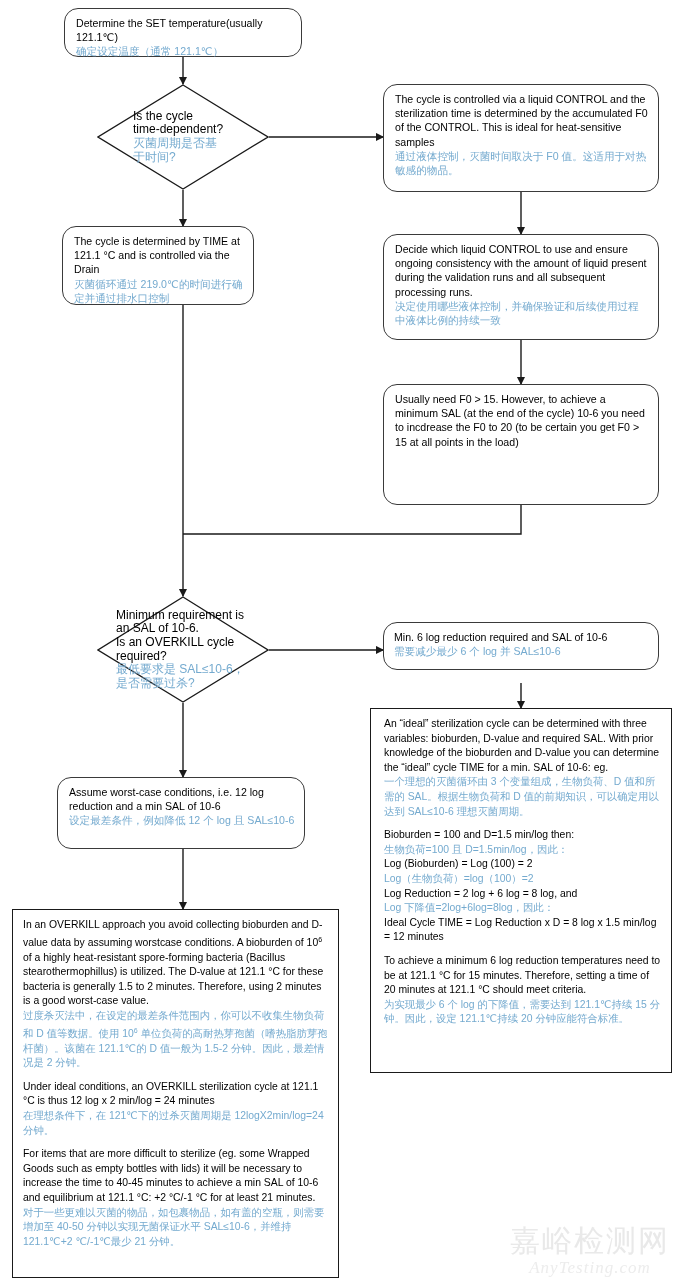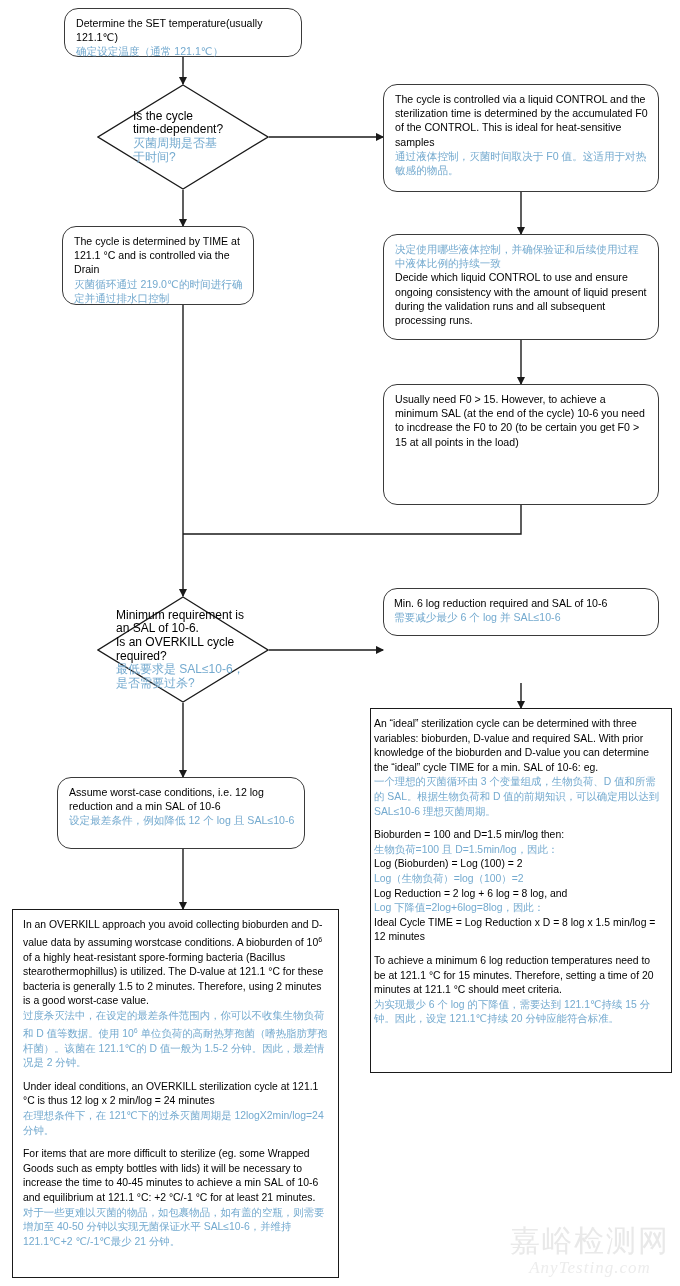--- a/index.html
+++ b/index.html
@@ -94,53 +94,53 @@
     <span class="ln en t11">The cycle is controlled via a liquid CONTROL and the sterilization time is determined by the accumulated F0 of the CONTROL. This is ideal for heat-sensitive samples</span>
     <span class="ln cn t11">通过液体控制，灭菌时间取决于 F0 值。这适用于对热敏感的物品。</span>
   </div>
 
   <div class="node rbox pad" style="left:62px;top:226px;width:192px;height:79px;">
     <span class="ln en t11">The cycle is determined by TIME at 121.1 °C and is controlled via the Drain</span>
     <span class="ln cn t11">灭菌循环通过 219.0℃的时间进行确定并通过排水口控制</span>
   </div>
 
   <div class="node rbox pad" style="left:383px;top:234px;width:276px;height:106px;">
+    <span class="ln en t11">Decide which liquid CONTROL to use and ensure ongoing consistency with the amount of liquid present during the validation runs and all subsequent processing runs.</span>
     <span class="ln cn t11">决定使用哪些液体控制，并确保验证和后续使用过程中液体比例的持续一致</span>
-    <span class="ln en t11">Decide which liquid CONTROL to use and ensure ongoing consistency with the amount of liquid present during the validation runs and all subsequent processing runs.</span>
   </div>
 
   <div class="node rbox pad" style="left:383px;top:384px;width:276px;height:121px;">
     <span class="ln en t11">Usually need F0 &gt; 15. However, to achieve a minimum SAL (at the end of the cycle) 10-6 you need to incdrease the F0 to 20 (to be certain you get F0 &gt; 15 at all points in the load)</span>
   </div>
 
   <div class="diamond" style="left:97px;top:596px;width:172px;height:107px;">
     <svg class="shape" viewBox="0 0 172 107">
       <polygon points="86,1 171,54 86,106 1,54" fill="#ffffff" stroke="#1a1a1a" stroke-width="1.3"></polygon>
     </svg>
     <div class="txt" style="padding-left:19px;">
       <span class="ln en t10">Minimum requirement is</span>
       <span class="ln en t10">an SAL of 10-6.</span>
       <span class="ln en t10">Is an OVERKILL cycle</span>
       <span class="ln en t10">required?</span>
       <span class="ln cn t10">最低要求是 SAL≤10-6，</span>
       <span class="ln cn t10">是否需要过杀?</span>
     </div>
   </div>
 
-  <div class="node rbox pad" style="left:383px;top:588px;width:276px;height:48px;padding-left:10px;">
+  <div class="node rbox pad" style="left:383px;top:622px;width:276px;height:48px;padding-left:10px;">
     <span class="ln en t11">Min. 6 log reduction required and SAL of 10-6</span>
     <span class="ln cn t11">需要减少最少 6 个 log 并 SAL≤10-6</span>
   </div>
 
   <div class="node rbox pad" style="left:57px;top:777px;width:248px;height:72px;">
     <span class="ln en t11">Assume worst-case conditions, i.e. 12 log reduction and a min SAL of 10-6</span>
     <span class="ln cn t11">设定最差条件，例如降低 12 个 log 且 SAL≤10-6</span>
   </div>
 
-  <div class="node sqbox" style="left:370px;top:708px;width:302px;height:365px;padding:8px 8px 8px 3px;">
+  <div class="node sqbox" style="left:370px;top:708px;width:302px;height:365px;padding:8px 8px 8px 13px;">
     <span class="ln en t105">An “ideal” sterilization cycle can be determined with three variables: bioburden, D-value and required SAL. With prior knowledge of the bioburden and D-value you can determine the “ideal” cycle TIME for a min. SAL of 10-6: eg.</span>
     <span class="ln cn t105">一个理想的灭菌循环由 3 个变量组成，生物负荷、D 值和所需的 SAL。根据生物负荷和 D 值的前期知识，可以确定用以达到 SAL≤10-6 理想灭菌周期。</span>
     <span class="gap"></span>
     <span class="ln en t105">Bioburden = 100 and D=1.5 min/log then:</span>
     <span class="ln cn t105">生物负荷=100 且 D=1.5min/log，因此：</span>
     <span class="ln en t105">Log (Bioburden) = Log (100) = 2</span>
     <span class="ln cn t105">Log（生物负荷）=log（100）=2</span>
     <span class="ln en t105">Log Reduction = 2 log + 6 log = 8 log, and</span>
     <span class="ln cn t105">Log 下降值=2log+6log=8log，因此：</span>
     <span class="ln en t105">Ideal Cycle TIME = Log Reduction x D = 8 log x 1.5 min/log = 12 minutes</span>

